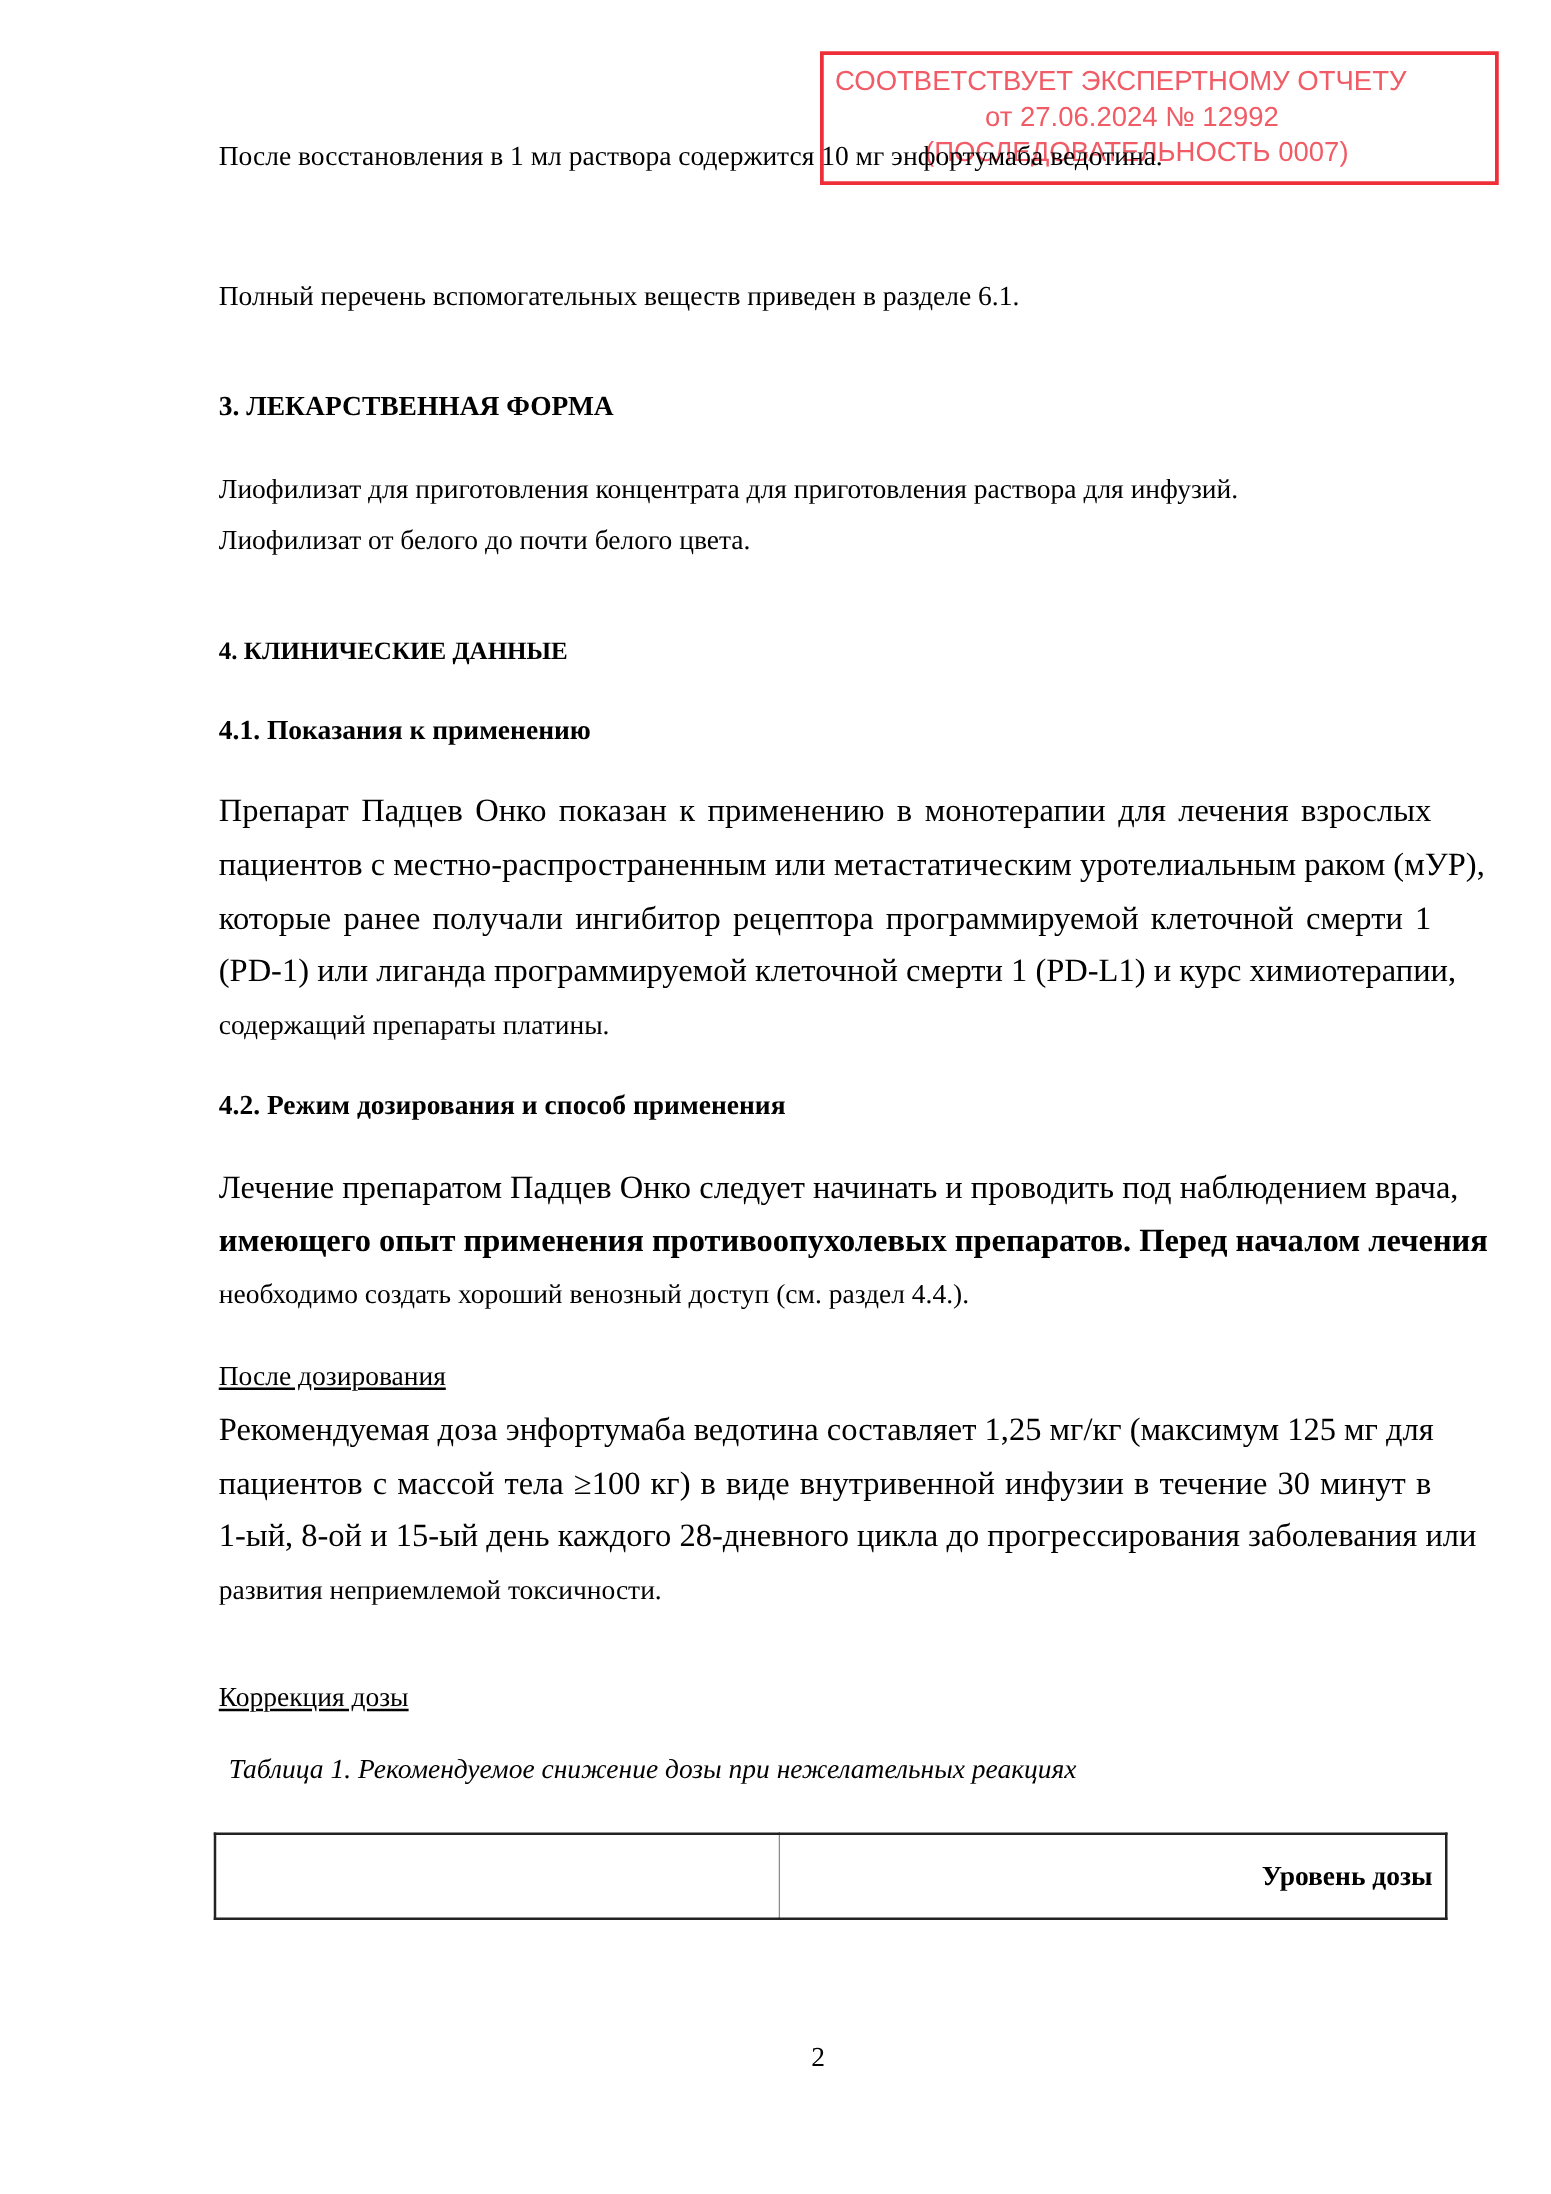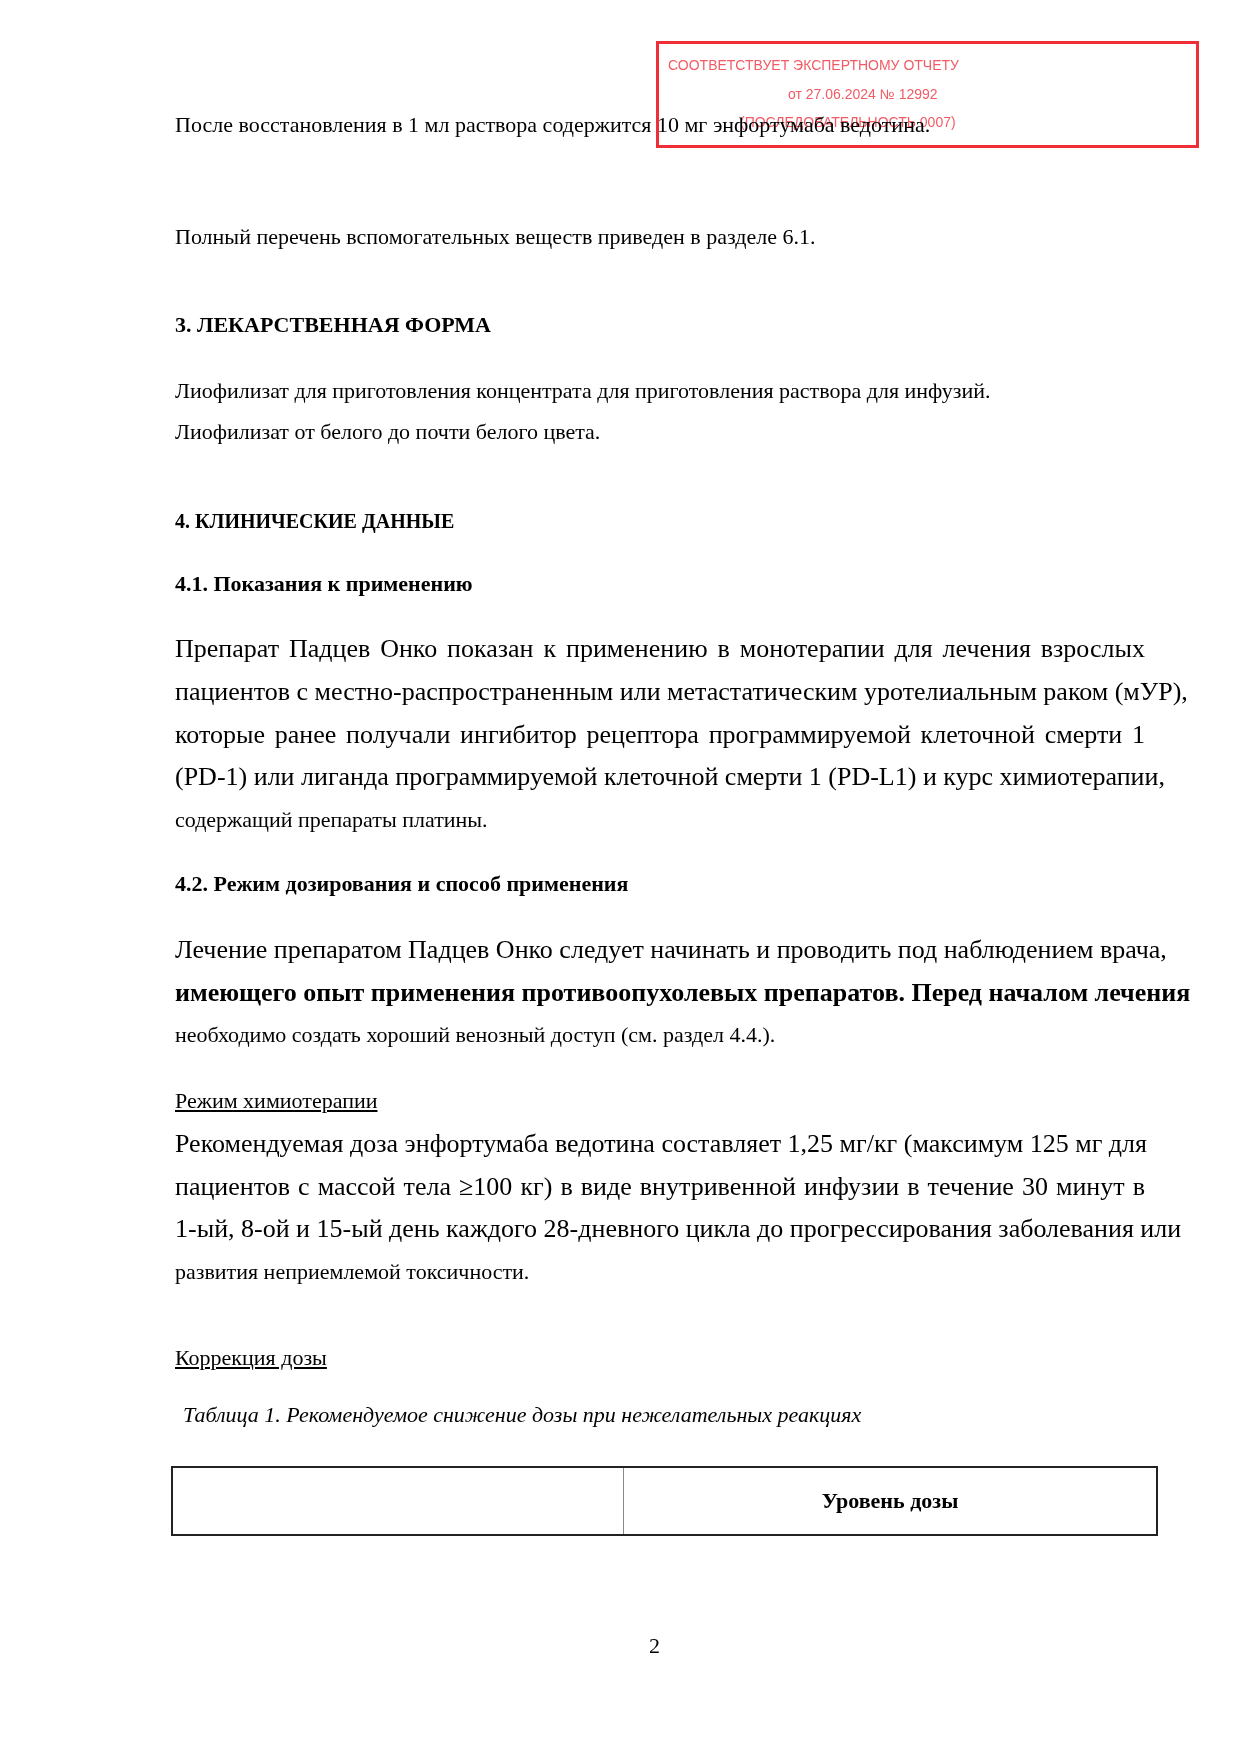--- a/index.html
+++ b/index.html
@@ -9,26 +9,26 @@
   .just { position: absolute; left: 175px; width: 970px; font-size: 26px; line-height: 26px;
           text-align: justify; text-align-last: justify; white-space: nowrap; }
   .h3 { font-weight: bold; font-size: 22px; }
   .h4 { font-weight: bold; font-size: 20px; }
   .h41 { font-weight: bold; font-size: 22px; }
   .u { text-decoration: underline; }
   .cap { font-style: italic; left: 183px; }
   .stamp { position: absolute; left: 656px; top: 41px; width: 537px; height: 101px;
            border: 3px solid #ee2f37; box-sizing: content-box; }
   .stamp-text { position: absolute; font-family: "Liberation Sans", "DejaVu Sans", sans-serif;
-                color: #ef4a55; font-size: 14px; line-height: 24px; white-space: nowrap; opacity: 0.9; }
+                color: #ef4a55; font-size: 22px; line-height: 24px; white-space: nowrap; opacity: 0.9; }
   table.dose { position: absolute; left: 171px; top: 1466px; width: 987px; border-collapse: collapse;
                border: 2px solid #222; font-size: 22px; }
   table.dose td { border: 1px solid #8a8a8a; height: 66px; padding: 0 10px; vertical-align: middle; }
   table.dose td.c1 { width: 430px; }
-  table.dose td.c2 { text-align: center; }
+  table.dose td.c2 { text-align: right; }
   table.dose .th { font-weight: bold; }
   .pageno { position: absolute; left: 649px; top: 1633px; font-size: 22px; }
 </style>
 </head>
 <body>
 
 <div class="stamp"></div>
 <div class="stamp-text" style="left:668px; top:53px;">СООТВЕТСТВУЕТ ЭКСПЕРТНОМУ ОТЧЕТУ</div>
 <div class="stamp-text" style="left:788px; top:82px;">от 27.06.2024 № 12992</div>
 <div class="stamp-text" style="left:740px; top:110px;">(ПОСЛЕДОВАТЕЛЬНОСТЬ 0007)</div>
@@ -48,21 +48,21 @@
 <div class="just" style="top:722px;">которые ранее получали ингибитор рецептора программируемой клеточной смерти 1</div>
 <div class="just" style="top:764px;">(PD-1) или лиганда программируемой клеточной смерти 1 (PD-L1) и курс химиотерапии,</div>
 <div class="line" style="top:807px;">содержащий препараты платины.</div>
 
 <div class="line h41" style="top:871px;">4.2. Режим дозирования и способ применения</div>
 
 <div class="just" style="top:937px;">Лечение препаратом Падцев Онко следует начинать и проводить под наблюдением врача,</div>
 <div class="just" style="top:980px;font-weight:bold;">имеющего опыт применения противоопухолевых препаратов. Перед началом лечения</div>
 <div class="line" style="top:1022px;">необходимо создать хороший венозный доступ (см. раздел 4.4.).</div>
 
-<div class="line u" style="top:1088px;">Режим химиотерапии</div>
+<div class="line u" style="top:1088px;">После дозирования</div>
 <div class="just" style="top:1131px;">Рекомендуемая доза энфортумаба ведотина составляет 1,25 мг/кг (максимум 125 мг для</div>
 <div class="just" style="top:1174px;">пациентов с массой тела ≥100 кг) в виде внутривенной инфузии в течение 30 минут в</div>
 <div class="just" style="top:1216px;">1-ый, 8-ой и 15-ый день каждого 28-дневного цикла до прогрессирования заболевания или</div>
 <div class="line" style="top:1259px;">развития неприемлемой токсичности.</div>
 
 <div class="line u" style="top:1345px;">Коррекция дозы</div>
 <div class="line cap" style="top:1402px;">Таблица 1. Рекомендуемое снижение дозы при нежелательных реакциях</div>
 
 <table class="dose">
   <tbody>

